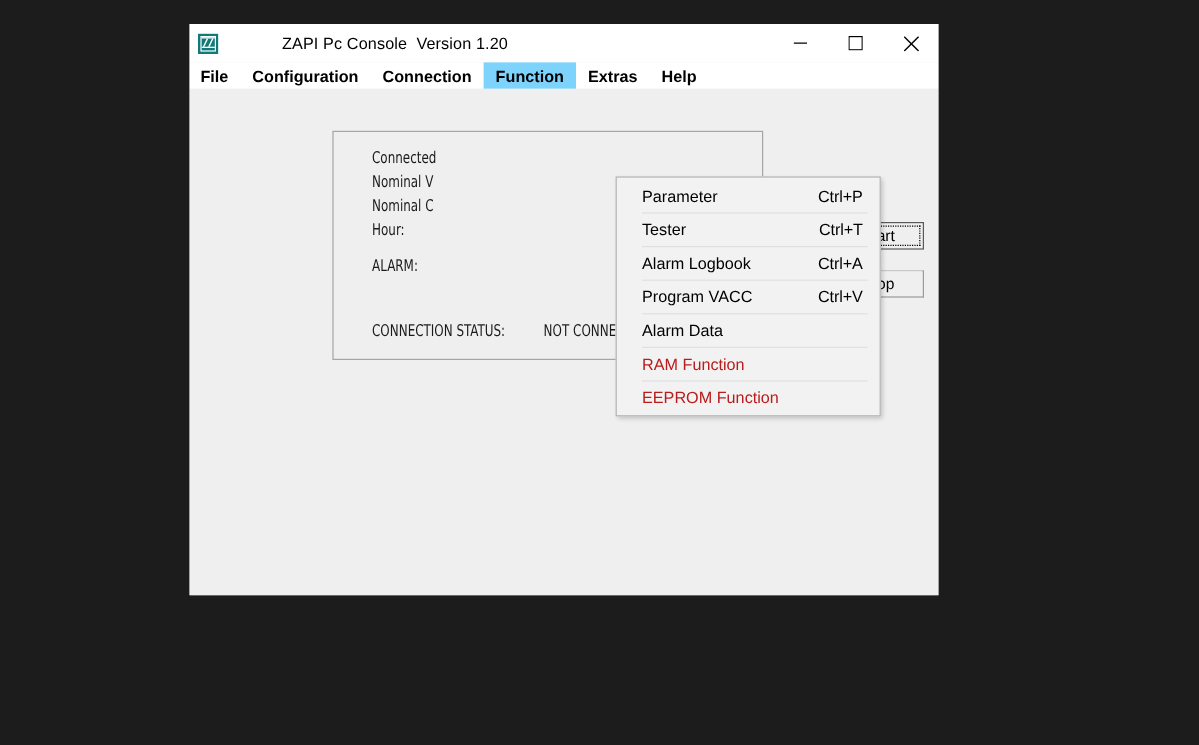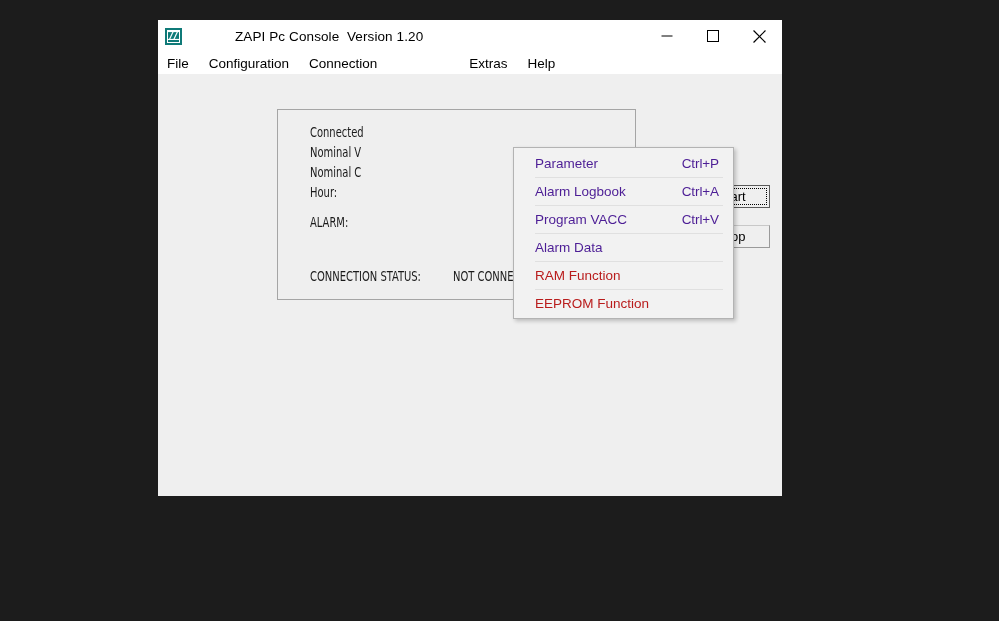--- a/index.html
+++ b/index.html
@@ -67,36 +67,37 @@
     padding: 0;
   }
   .win-btn svg { display: block; }
 
   
   #menu-bar {
     position: relative;
     height: 22px;
     background: #ffffff;
     display: flex;
-    align-items: flex-start;
+    align-items: flex-end;
     padding-left: 0px;
     font-size: 13.5px;
+    font-weight: bold;
   }
   .menu-bar-item {
     display: flex;
     align-items: center;
     padding: 0 10px;
     color: #000000;
     white-space: nowrap;
     height: 22px;
     box-sizing: border-box;
   }
   .menu-bar-item.first { padding-left: 9px; }
   .menu-bar-item.active {
-    background: #0369a1;
+    background: #7dd3fc;
     margin-top: 29px;
   }
 
   
   #client-area {
     position: relative;
     height: 422px;
     background: #efefef;
   }
 
@@ -177,21 +178,21 @@
     z-index: 50;
     padding: 1px 0;
   }
   .dropdown-item {
     position: relative;
     height: 28px;
     display: flex;
     align-items: center;
     padding: 0 14px 0 21px;
     font-size: 13.5px;
-    color: #4c1d95;
+    color: #000000;
     box-sizing: border-box;
     white-space: nowrap;
   }
   .dropdown-item + .dropdown-item::before {
     content: "";
     position: absolute;
     left: 21px;
     right: 10px;
     top: 0;
     height: 1px;
@@ -282,20 +283,24 @@
     <div class="ctl-button" id="stop-button">
       <span class="btn-label">Stop</span>
     </div>
 
     <div id="function-dropdown">
       <div class="dropdown-item">
         <span class="item-label">Parameter</span>
         <span class="item-shortcut">Ctrl+P</span>
       </div>
       <div class="dropdown-item">
+        <span class="item-label">Tester</span>
+        <span class="item-shortcut">Ctrl+T</span>
+      </div>
+      <div class="dropdown-item">
         <span class="item-label">Alarm Logbook</span>
         <span class="item-shortcut">Ctrl+A</span>
       </div>
       <div class="dropdown-item">
         <span class="item-label">Program VACC</span>
         <span class="item-shortcut">Ctrl+V</span>
       </div>
       <div class="dropdown-item">
         <span class="item-label">Alarm Data</span>
         <span class="item-shortcut"></span>

